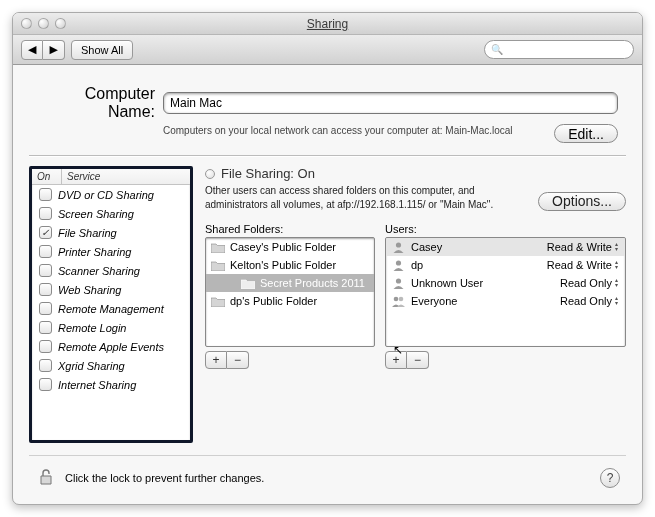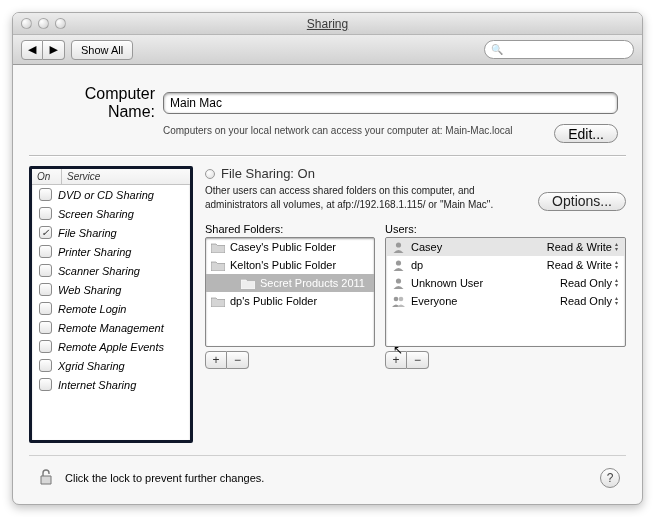--- a/index.html
+++ b/index.html
@@ -243,25 +243,25 @@
             <div class="svc-row">
               <div class="chk"></div>
               <span>Scanner Sharing</span>
             </div>
             <div class="svc-row">
               <div class="chk"></div>
               <span>Web Sharing</span>
             </div>
             <div class="svc-row">
               <div class="chk"></div>
+              <span>Remote Management</span>
+            </div>
+            <div class="svc-row">
+              <div class="chk"></div>
               <span>Remote Login</span>
-            </div>
-            <div class="svc-row">
-              <div class="chk"></div>
-              <span>Remote Management</span>
             </div>
             <div class="svc-row">
               <div class="chk"></div>
               <span>Remote Apple Events</span>
             </div>
             <div class="svc-row">
               <div class="chk"></div>
               <span>Xgrid Sharing</span>
             </div>
             <div class="svc-row">

